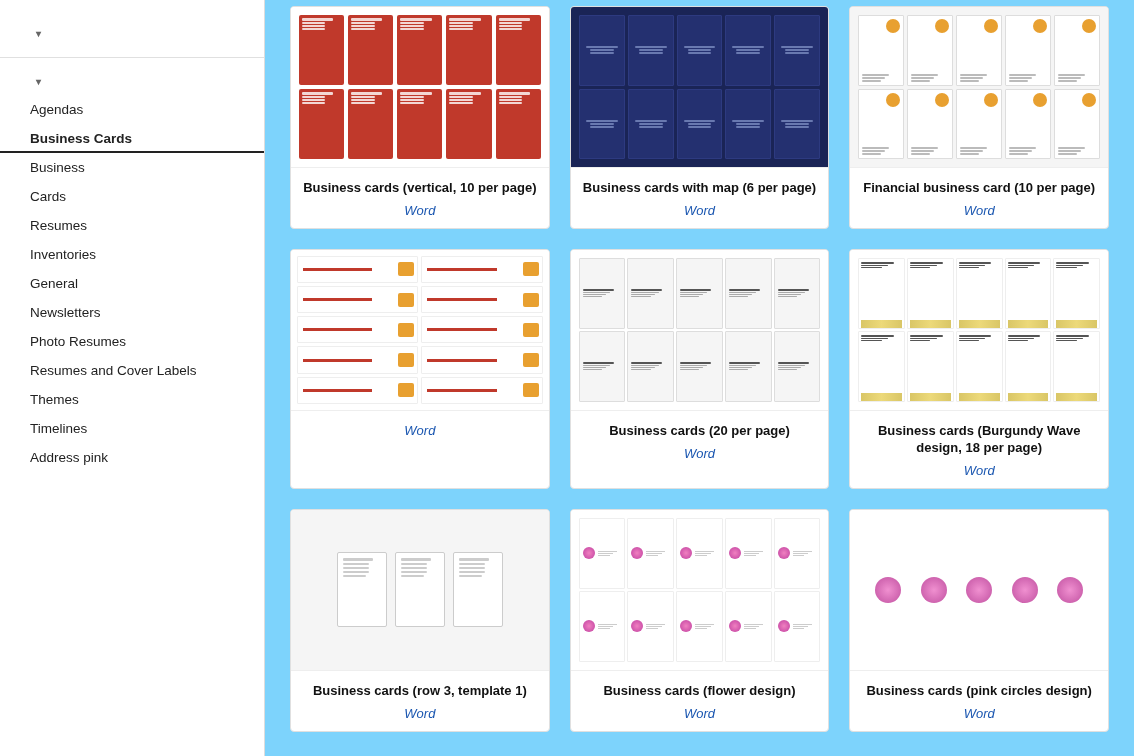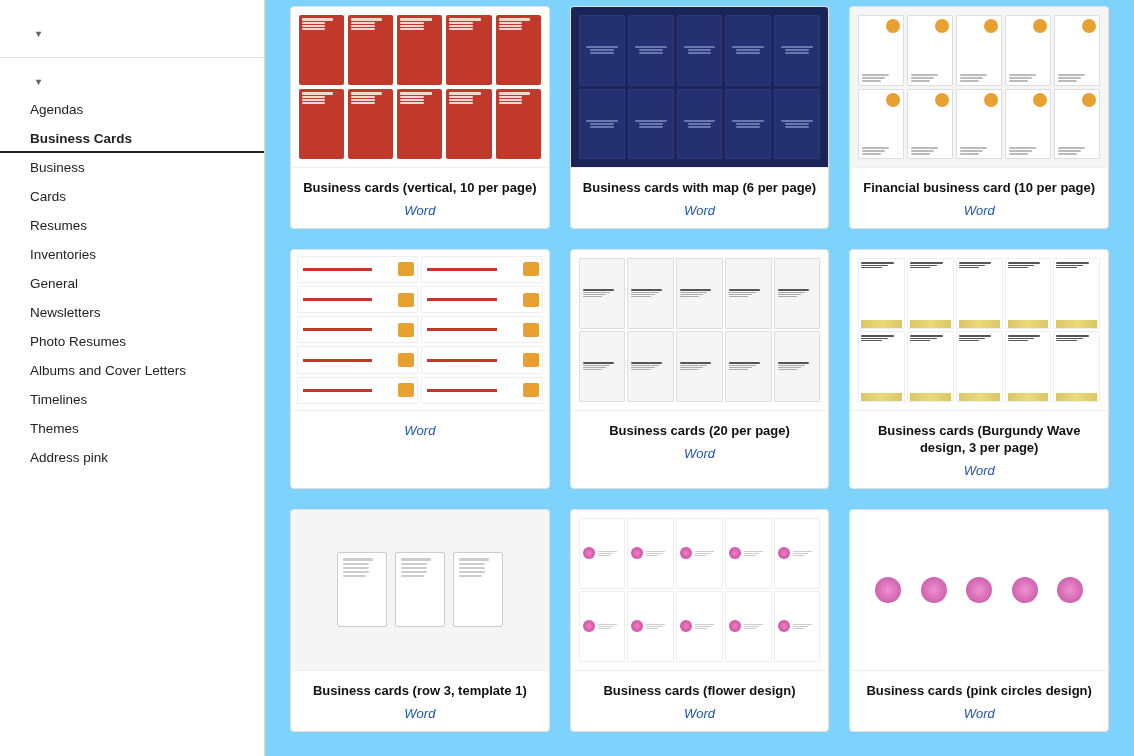--- a/index.html
+++ b/index.html
@@ -117,23 +117,23 @@
   <div id="sidebar-items">
       <div class="sidebar-item">Agendas</div>
       <div class="sidebar-item active">Business Cards</div>
       <div class="sidebar-item">Business</div>
       <div class="sidebar-item">Cards</div>
       <div class="sidebar-item">Resumes</div>
       <div class="sidebar-item">Inventories</div>
       <div class="sidebar-item">General</div>
       <div class="sidebar-item">Newsletters</div>
       <div class="sidebar-item">Photo Resumes</div>
-      <div class="sidebar-item">Albums and Cover Letters</div>
+      <div class="sidebar-item">Resumes and Cover Labels</div>
+      <div class="sidebar-item">Themes</div>
       <div class="sidebar-item">Timelines</div>
-      <div class="sidebar-item">Themes</div>
       <div class="sidebar-item">Address pink</div>
     </div>
 </div>
 
 <div id="main">
   <div class="template-grid" id="template-grid">
       <div class="template-card">
         <div class="template-preview" style="background: rgb(255, 255, 255); padding: 8px;">
           <div style="display: grid; grid-template-columns: repeat(5, 1fr); grid-template-rows: repeat(2, 1fr); gap: 4px; width: 100%; height: 100%;">
             <div style="background: rgb(192, 57, 43); border-radius: 2px; display: flex; flex-direction: column; justify-content: flex-start; padding: 3px; gap: 1px;">
@@ -551,21 +551,21 @@
               <div style="display: flex; flex-direction: column; gap: 1px;">
                 <div style="width: 80%; height: 2px; background: rgb(85, 85, 85); border-radius: 1px;"></div>
                 <div style="width: 65%; height: 1px; background: rgb(85, 85, 85); border-radius: 1px;"></div>
                 <div style="width: 50%; height: 1px; background: rgb(85, 85, 85); border-radius: 1px;"></div>
               </div>
               <div style="height: 8px; background: linear-gradient(90deg, rgb(192, 160, 0), rgb(224, 192, 32), rgb(192, 160, 0)); opacity: 0.6;"></div>
             </div>
           </div>
         </div>
         <div class="template-info">
-          <div class="template-title">Business cards (Burgundy Wave design, 3 per page)</div>
+          <div class="template-title">Business cards (Burgundy Wave design, 18 per page)</div>
           <div class="template-app">Word</div>
         </div>
       </div>
       <div class="template-card">
         <div class="template-preview" style="background: rgb(245, 245, 245); display: flex; align-items: center; justify-content: center; gap: 8px; padding: 10px;">
           <div style="width: 50px; height: 75px; background: rgb(255, 255, 255); border: 1px solid rgb(204, 204, 204); border-radius: 2px; display: flex; flex-direction: column; align-items: flex-start; padding: 5px; gap: 2px;">
             <div style="width: 80%; height: 3px; background: rgb(204, 204, 204); border-radius: 1px;"></div>
             <div style="width: 70%; height: 2px; background: rgb(204, 204, 204); border-radius: 1px;"></div>
             <div style="width: 70%; height: 2px; background: rgb(204, 204, 204); border-radius: 1px;"></div>
             <div style="width: 70%; height: 2px; background: rgb(204, 204, 204); border-radius: 1px;"></div>

